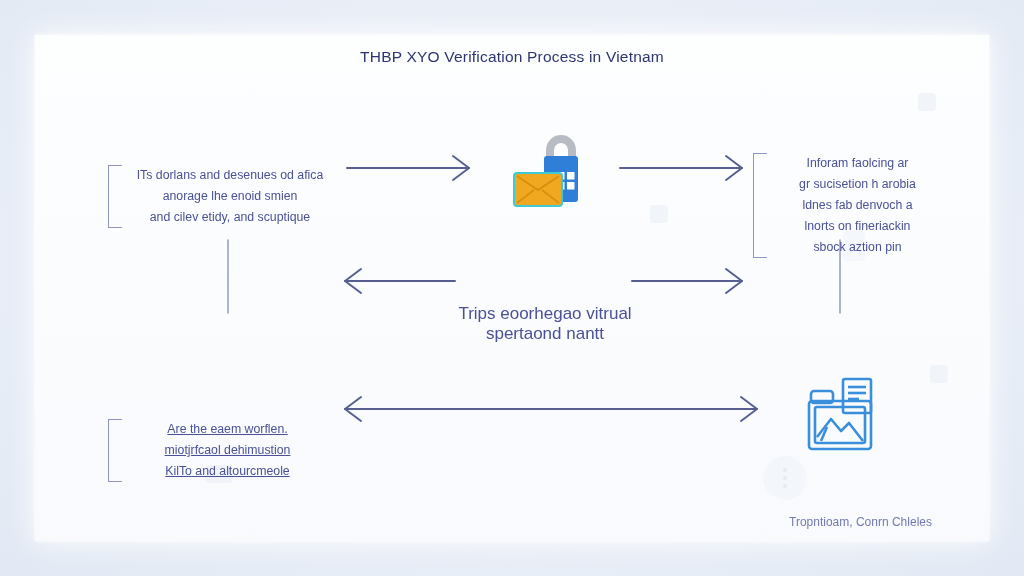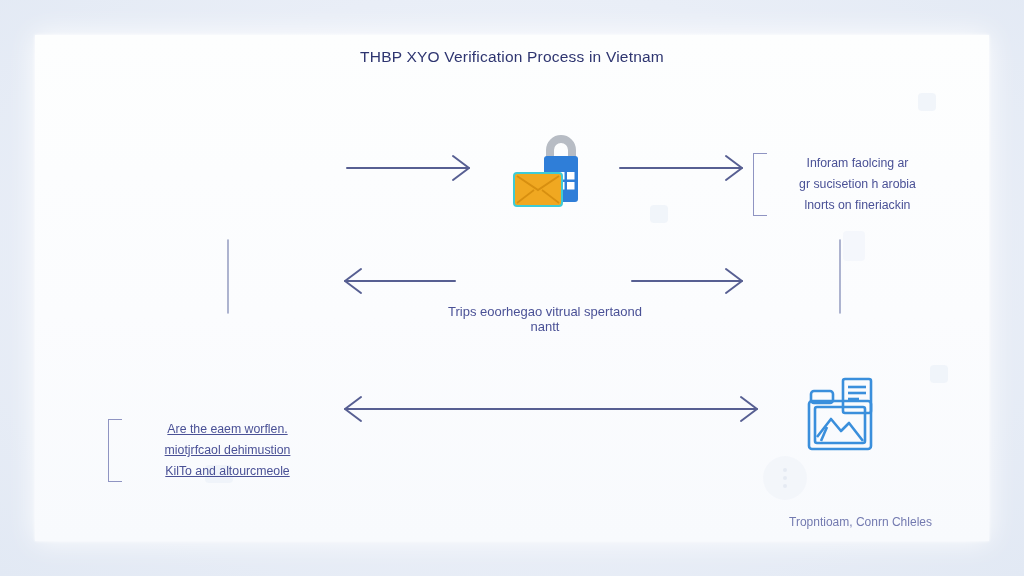--- a/index.html
+++ b/index.html
@@ -96,21 +96,21 @@
     stroke-linecap: round;
   }
 
   
   #mid-caption {
     position: absolute;
     left: 400px;
     top: 269px;
     width: 220px;
     text-align: center;
-    font-size: 13px;
+    font-size: 17px;
     color: #4a5196;
     filter: blur(0.45px);
   }
 
   
   #icon-lock {
     position: absolute;
     left: 471px;
     top: 93px;
     width: 90px;
@@ -210,27 +210,37 @@
       <g>
         <path class="arrow-stroke" d="M310,374 L722,374"></path>
         <path class="arrow-stroke" d="M326,362 L310,374 L326,386"></path>
         <path class="arrow-stroke" d="M706,362 L722,374 L706,386"></path>
       </g>
 
       <line class="divider" x1="193" y1="205" x2="193" y2="278"></line>
       <line class="divider" x1="805" y1="205" x2="805" y2="278"></line>
     </svg>
 
+    <div class="block" id="block-left">
+      <span class="bracket"></span>
+      <div class="lines">
+        <div>ITs dorlans and desenues od afica</div>
+        <div>anorage lhe enoid smien</div>
+        <div>and cilev etidy, and scuptique</div>
+      </div>
+    </div>
 
     <div class="block" id="block-right">
       <span class="bracket"></span>
       <div class="lines">
         <div>Inforam faolcing ar</div>
         <div>gr sucisetion h arobia</div>
+        <div>ldnes fab denvoch a</div>
         <div>lnorts on fineriackin</div>
+        <div>sbock aztion pin</div>
       </div>
     </div>
 
     <div class="block" id="block-bottom">
       <span class="bracket"></span>
       <div class="lines">
         <div>Are the eaem worflen.</div>
         <div>miotjrfcaol dehimustion</div>
         <div>KilTo and altourcmeole</div>
       </div>

